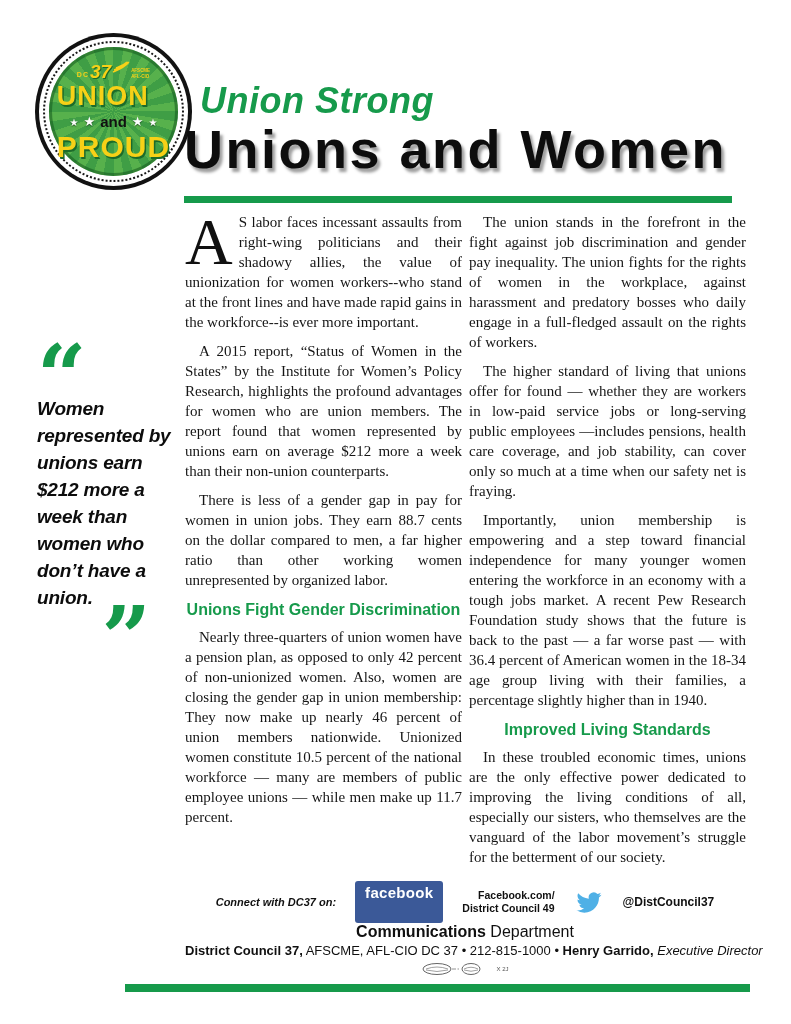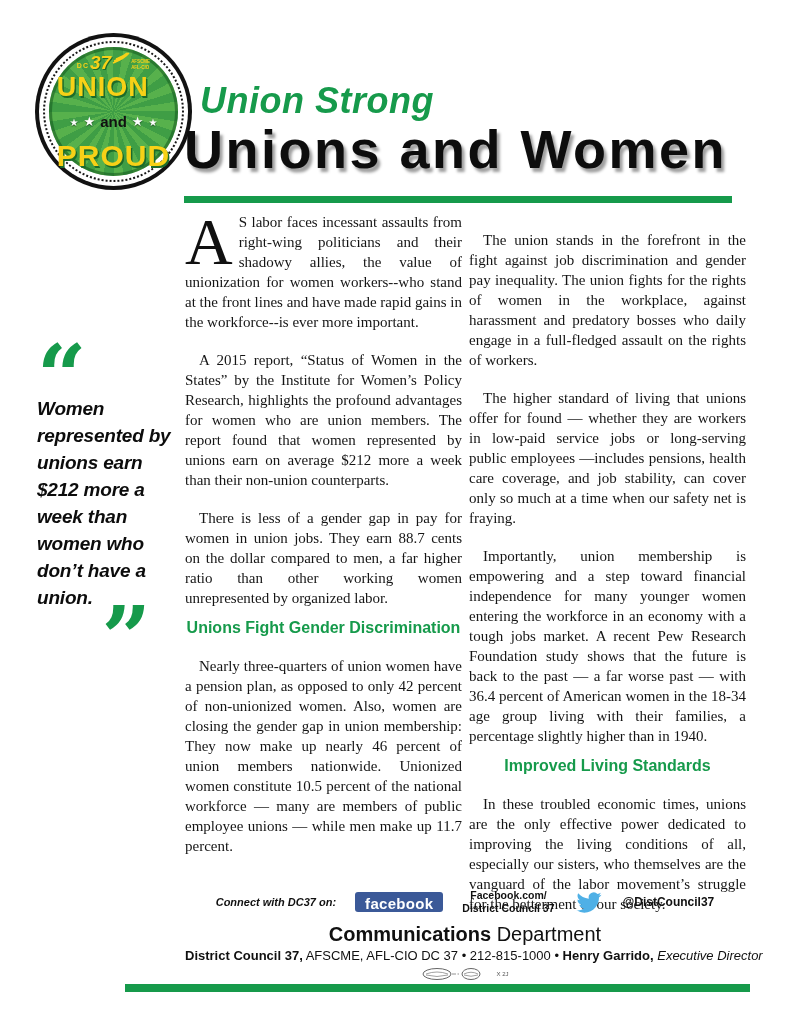--- a/index.html
+++ b/index.html
@@ -22,21 +22,21 @@
   .badge-content { line-height:1; }
   .dc37-row { display:flex; align-items:flex-end; justify-content:center; gap:1px; margin-bottom:2px; }
   .dc-small { font-size:7px; font-weight:bold; color:#f7d117; letter-spacing:1px; padding-bottom:3px;}
   .dc-num   { font-size:19px; font-weight:bold; font-style:italic; color:#f7d117;
               text-shadow:1px 1px 0 #1c6b2a; }
   .dc-tiny  { display:flex; flex-direction:column; align-items:flex-start; font-size:4.5px;
               font-weight:bold; color:#f7d117; line-height:1.2; padding-bottom:2px;}
   .wing-icon { margin-bottom:8px; }
   .badge-union { font-size:27px; font-weight:bold; letter-spacing:1px; color:#f7d117;
                  text-shadow:1.5px 1.5px 0 #1c6b2a; }
-  .badge-and-row { display:flex; align-items:center; justify-content:center; gap:5px; margin:12px 0; }
+  .badge-and-row { display:flex; align-items:center; justify-content:center; gap:5px; margin:3px 0; }
   .star-icon::before { content:"★"; color:#ffffff; font-size:13px; text-shadow:0 1px 1px rgba(0,0,0,.5); }
   .star-sm::before { font-size:10px; }
   .badge-and { font-size:15px; font-weight:bold; color:#111; }
   .badge-proud { font-size:30px; font-weight:bold; letter-spacing:1px; color:#f7d117;
                  text-shadow:1.5px 1.5px 0 #1c6b2a; }
 
   
   .kicker { position:absolute; left:200px; top:80px; font-size:36px; font-weight:bold;
             font-style:italic; color:#169a4b; letter-spacing:0.5px; }
   .title  { position:absolute; left:184px; top:118px; font-size:54px; font-weight:bold;
@@ -54,36 +54,36 @@
   .q-close { text-align:right; padding-right:38px; height:40px; margin-top:2px; }
   .q-text { font-size:19px; font-weight:bold; font-style:italic; line-height:1.42;
             color:#0c0c0c; letter-spacing:-0.2px; }
 
   
   .col { position:absolute; top:212px; width:277px; font-family:"Liberation Serif", serif;
          font-size:15px; line-height:20px; text-align:justify; color:#151515; }
   .col1 { left:185px; }
   .col2 { left:469px; }
   .para { margin-bottom:9px; }
-  .indent { text-indent:14px;margin-top:18px; }
+  .indent { text-indent:14px; }
   .dropcap { float:left; font-size:66px; line-height:56px; padding:2px 6px 0 0;
              font-family:"Liberation Serif", serif; color:#101010; }
   .subhead { font-family:"Liberation Sans", sans-serif; font-size:16px; font-weight:bold;
              color:#169a4b; text-align:center; line-height:1.25; margin:10px 0 7px; }
 
   
   .footer { position:absolute; left:185px; top:886px; width:560px; text-align:center; }
   .social-row { display:flex; align-items:center; justify-content:center; gap:19px; height:32px; }
   .connect { font-size:11px; font-weight:bold; font-style:italic; }
   .fb-logo { background:#3b5998; color:#fff; font-size:15px; font-weight:bold;
-             padding:3px 10px 0; border-radius:3px; letter-spacing:.3px; }
-  .fb-handle { display:flex; flex-direction:column; align-items:center;
+             padding:3px 10px 22px; border-radius:3px; letter-spacing:.3px; }
+  .fb-handle { display:flex; flex-direction:column; align-items:flex-end;
                font-size:10.5px; font-weight:bold; line-height:1.2; text-align:left; }
   .tw-handle { font-size:12px; font-weight:bold; }
-  .dept-line { font-size:20px; margin-top:5px; }
+  .dept-line { font-size:16px; margin-top:5px; }
   .dept-line b { font-weight:bold; }
   .org-line { font-size:13px; margin-top:2px; white-space:nowrap; }
   .org-line b { font-weight:bold; }
   .org-line i { font-style:italic; }
   .bug-row { margin-top:4px; display:flex; align-items:center; justify-content:center; gap:3px; }
   .bug-text { font-size:6px; color:#555; }
   .bottom-bar { position:absolute; left:125px; top:984px; width:625px; height:8px; background:#169a4b; }
 </style>
 </head>
 <body>
@@ -144,21 +144,21 @@
     <h3 class="subhead">Improved Living Standards</h3>
     <p class="para indent">In these troubled economic times, unions are the only effective power dedicated to improving the living conditions of all, especially our sisters, who themselves are the vanguard of the labor movement’s struggle for the betterment of our society.</p>
   </div>
 
   <footer class="footer">
     <div class="social-row">
       <span class="connect">Connect with DC37 on:</span>
       <span class="fb-logo">facebook</span>
       <span class="fb-handle">
         <span>Facebook.com/</span>
-        <span>District Council 37</span>
+        <span>District Council 49</span>
       </span>
       <svg width="30" height="25" viewBox="0 0 24 24">
         <path fill="#4fb0e6" d="M23.953 4.57a10 10 0 01-2.825.775 4.958 4.958 0 002.163-2.723c-.951.555-2.005.959-3.127 1.184a4.92 4.92 0 00-8.384 4.482C7.69 8.095 4.067 6.13 1.64 3.162a4.822 4.822 0 00-.666 2.475c0 1.71.87 3.213 2.188 4.096a4.904 4.904 0 01-2.228-.616v.06a4.923 4.923 0 003.946 4.827 4.996 4.996 0 01-2.212.085 4.936 4.936 0 004.604 3.417 9.867 9.867 0 01-6.102 2.105c-.39 0-.779-.023-1.17-.067a13.995 13.995 0 007.557 2.209c9.053 0 13.998-7.496 13.998-13.985 0-.21 0-.42-.015-.63A9.935 9.935 0 0024 4.59z"></path>
       </svg>
       <span class="tw-handle">@DistCouncil37</span>
     </div>
     <div class="dept-line">
       <b>Communications</b><span> Department</span>
     </div>
     <div class="org-line">

